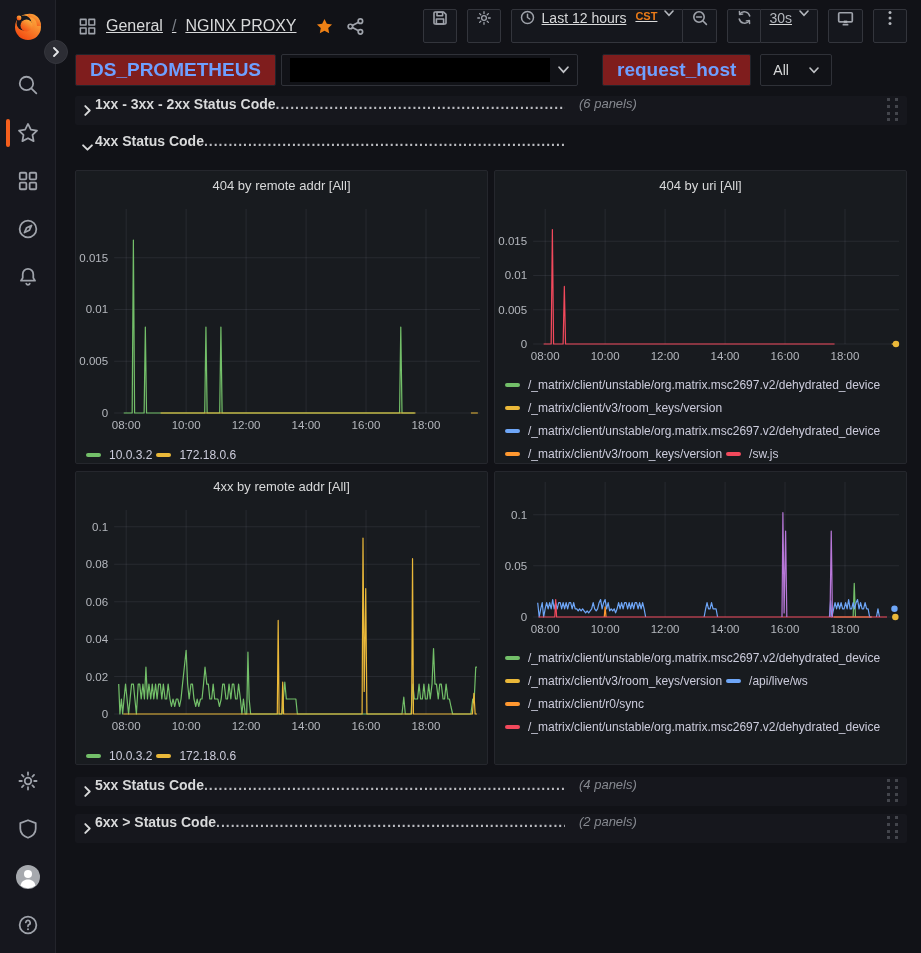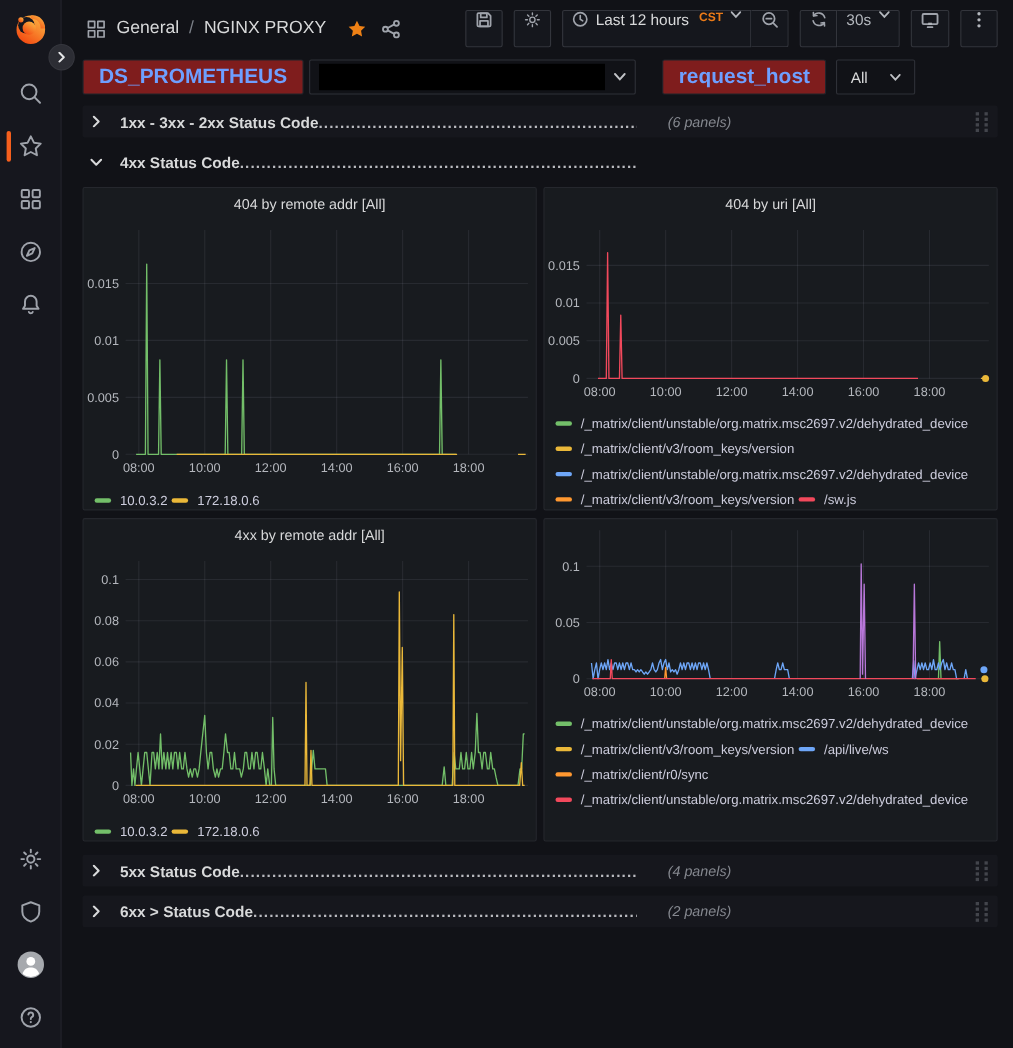--- a/index.html
+++ b/index.html
@@ -27,21 +27,21 @@
     position:relative; cursor:pointer; color:#9fa3ab;
   }
   .side-item.active::before {
     content:""; position:absolute; left:6px; top:10px; width:4px; height:28px;
     border-radius:2px; background:#f55f1d;
   }
   .side-bottom { margin-top:auto; display:flex; flex-direction:column; align-items:center; padding-bottom:4px; }
   .icon-stroke { stroke:#9fa3ab; fill:none; stroke-width:1.6; stroke-linecap:round; stroke-linejoin:round; }
   
   .main { flex:1; display:flex; flex-direction:column; min-width:0; }
-  .topbar { height:52px; display:flex; align-items:center; padding:0 14px 0 22px; flex-shrink:0; }
+  .topbar { height:52px; display:flex; align-items:center; padding:0 14px 0 22px; flex-shrink:0;text-decoration:underline; }
   .crumbs { display:flex; align-items:center; gap:9px; }
   .crumb-text { font-size:16px; color:#d8d9da; cursor:pointer; white-space:nowrap; }
   .crumb-sep { color:#7b7f87; font-size:16px; }
   .crumb-icons { display:flex; align-items:center; gap:14px; margin-left:10px; }
   .toolbar { margin-left:auto; display:flex; align-items:center; gap:10px; }
   .tb-group { display:flex; align-items:stretch; }
   .tb-btn {
     height:34px; min-width:34px; padding:0 8px; background:#15171d;
     border:1px solid #33353c; border-radius:2px; display:flex; align-items:flex-start;
     justify-content:center; gap:7px; color:#b3b7bd; cursor:pointer; font-size:14px;
@@ -65,22 +65,22 @@
   .redacted { flex:1; height:24px; margin:0 8px 0 4px; background:#000; }
   .var-select {
     height:32px; border:1px solid #2f3138; border-radius:2px; background:#111217;
     display:flex; align-items:center; gap:20px; padding:0 12px; color:#d8d9da;
     font-size:14px; cursor:pointer; margin-left:4px;
   }
   .spacer8 { width:14px; }
   
   .scroll { flex:1; padding:4px 14px 0 19px; overflow:hidden; }
   .row-header {
-    height:29px; display:flex; align-items:center; border-radius:2px;
-    padding:0 6px 0 4px; cursor:pointer; margin-bottom:8px;gap:14px;
+    height:29px; display:flex; border-radius:2px;
+    padding:0 6px 0 4px; cursor:pointer; margin-bottom:8px;
   }
   .row-header.collapsed { background:#16171d; }
   .row-left { width:470px; overflow:hidden; white-space:nowrap; display:flex; align-items:baseline; flex-shrink:0; }
   .row-chev { width:16px; flex-shrink:0; display:inline-flex; align-self:center; justify-content:center; }
   .row-title { font-size:14px; font-weight:bold; color:#d8d9da; }
   .row-dots { font-size:14px; font-weight:bold; color:#babbc0; letter-spacing:1px; overflow:hidden; }
   .row-count { font-size:13px; font-style:italic; color:#85888f; margin-left:14px; white-space:nowrap; }
   .row-handle { margin-left:auto; display:grid; grid-template-columns:4px 4px; gap:2px 4px; padding:2px; }
   .row-handle i { width:3px; height:3px; background:#43454c; display:block; }
   

